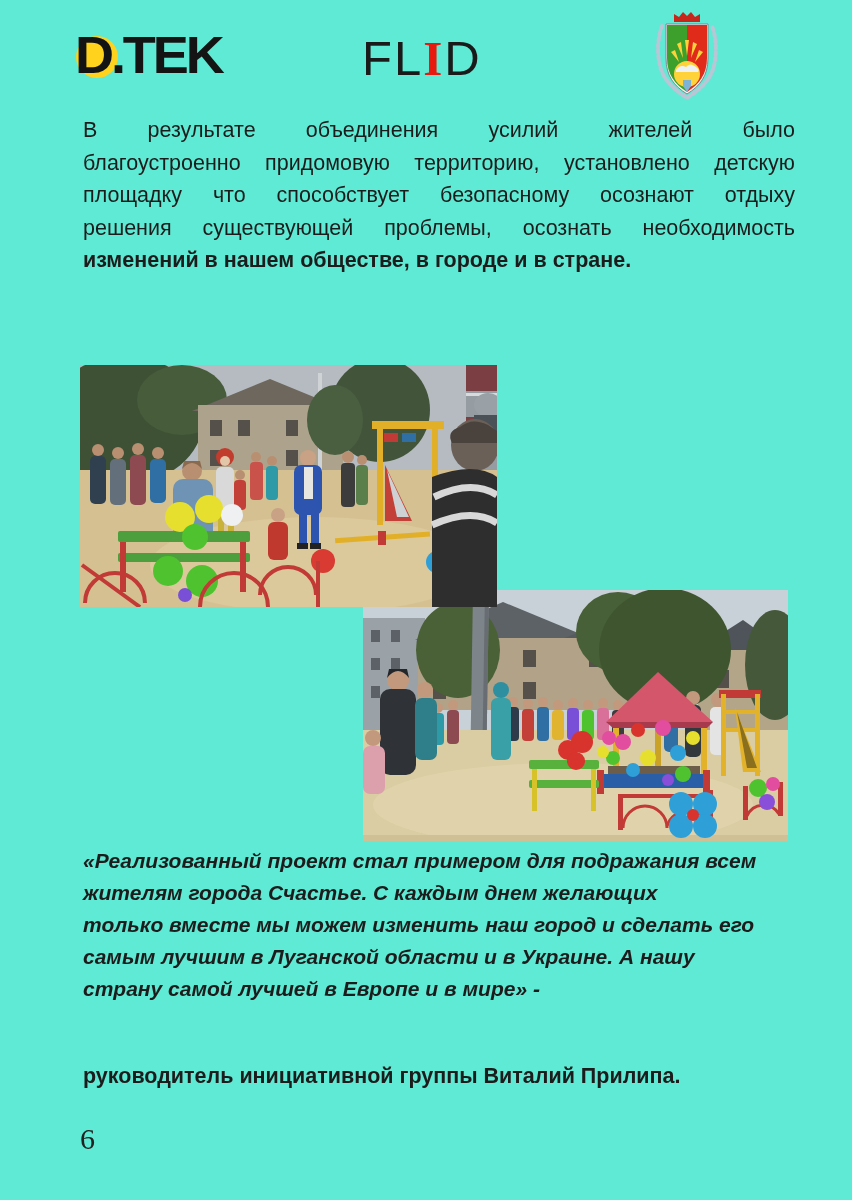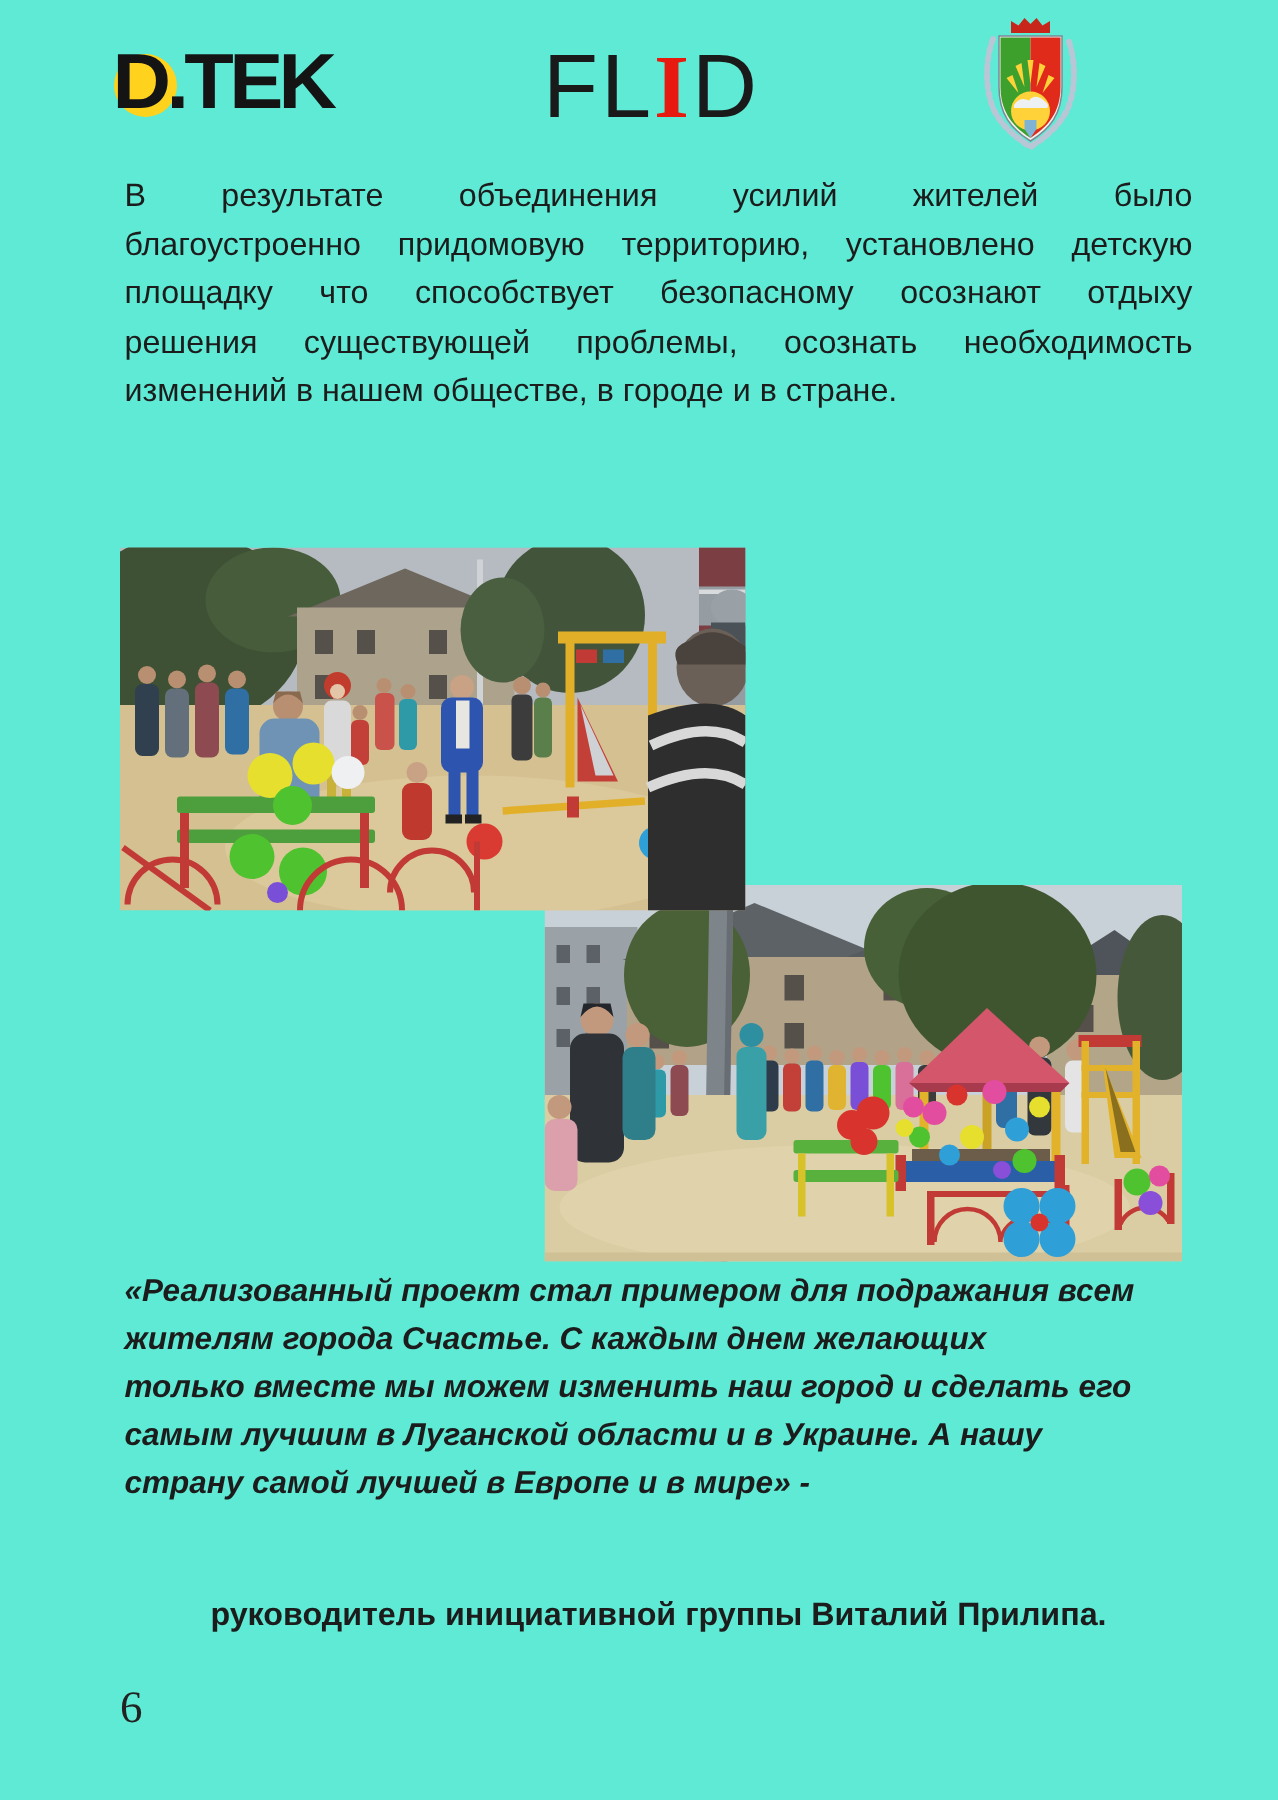--- a/index.html
+++ b/index.html
@@ -11,47 +11,47 @@
   
   .hdr-dtek { position:absolute; left:75px; top:20px; width:160px; height:70px; }
   .hdr-dtek .disc { position:absolute; left:1px; top:16px; width:42px; height:42px; border-radius:50%; background:#ffd21e; }
   .hdr-dtek .dtek-text {
     position:absolute; left:0; top:0; line-height:70px;
     font-size:52px; font-weight:bold; letter-spacing:-3px; color:#141414;
     transform:scaleX(1.04); transform-origin:left center; white-space:nowrap;
   }
   .hdr-flid {
     position:absolute; left:362px; top:30px; height:56px; line-height:56px;
-    font-size:60px; letter-spacing:2px; color:#1a1a1a; white-space:nowrap;
+    font-size:49px; letter-spacing:2px; color:#1a1a1a; white-space:nowrap;
   }
   .hdr-flid .flid-i { color:#e8190e; font-family:"Liberation Serif", serif; font-weight:bold; }
   .hdr-arms { position:absolute; left:652px; top:12px; width:70px; height:88px; }
 
   
   .para {
     position:absolute; left:83px; top:114px; width:712px;
     font-size:21.5px; line-height:32.5px; color:#1c1c1c;
   }
   .para .jl { text-align:justify; text-align-last:justify; }
-  .para .jl-last { text-align:left; text-align-last:left; }
+  .para .jl-last { text-align:left; text-align-last:left;font-weight:bold; }
 
   
   .photo { position:absolute; display:block; }
   .photo1 { left:80px; top:365px; width:417px; height:242px; z-index:2; }
   .photo2 { left:363px; top:590px; width:425px; height:251px; z-index:1; }
 
   
   .quote {
     position:absolute; left:83px; top:845px; width:712px;
     font-size:21px; line-height:32px; font-weight:bold; font-style:italic; color:#1c1c1c;
   }
   .quote div { }
 
   .attribution {
-    position:absolute; left:83px; top:1064px; width:712px; text-align:center;
+    position:absolute; left:83px; top:1064px; width:712px; text-align:left;
     font-size:21.5px; font-weight:bold; color:#1c1c1c;
   }
 
   .page-number {
     position:absolute; left:80px; top:1122px;
     font-family:"Liberation Serif", serif; font-size:30px; color:#222;
   }
 </style>
 </head>
 <body>

